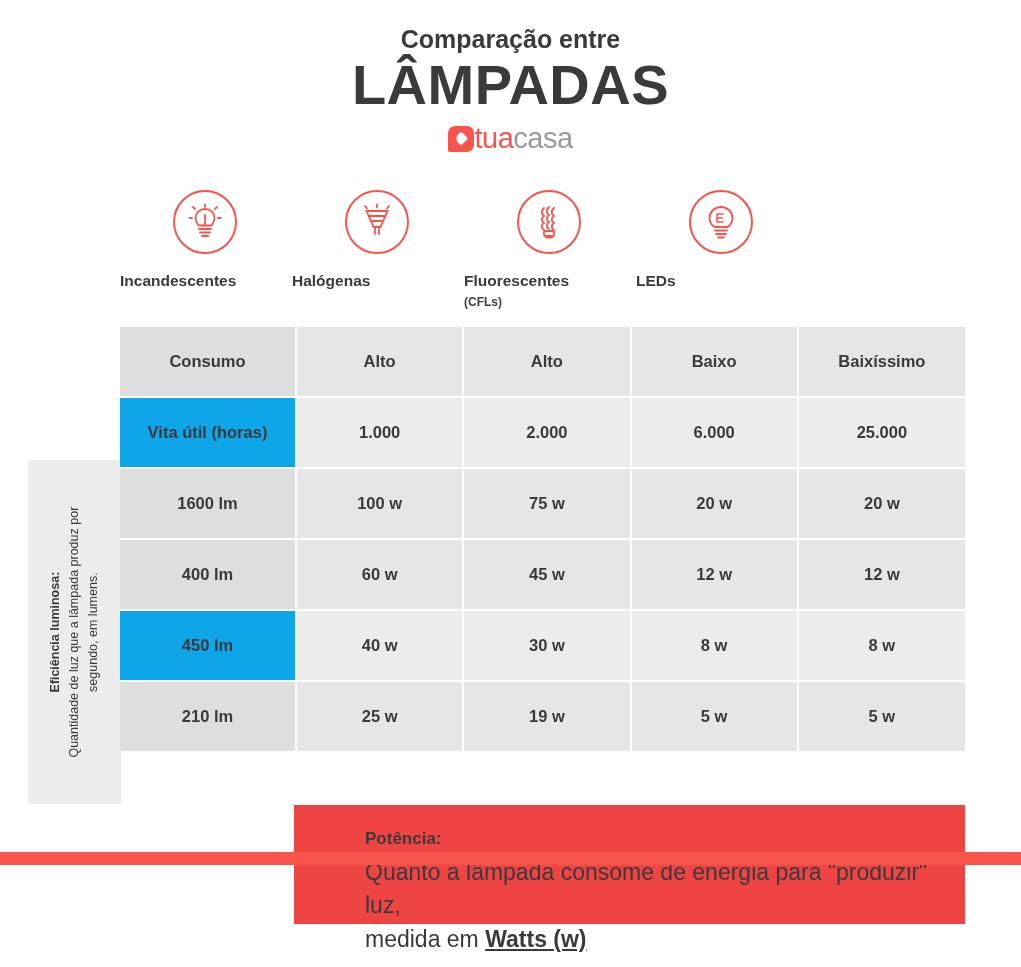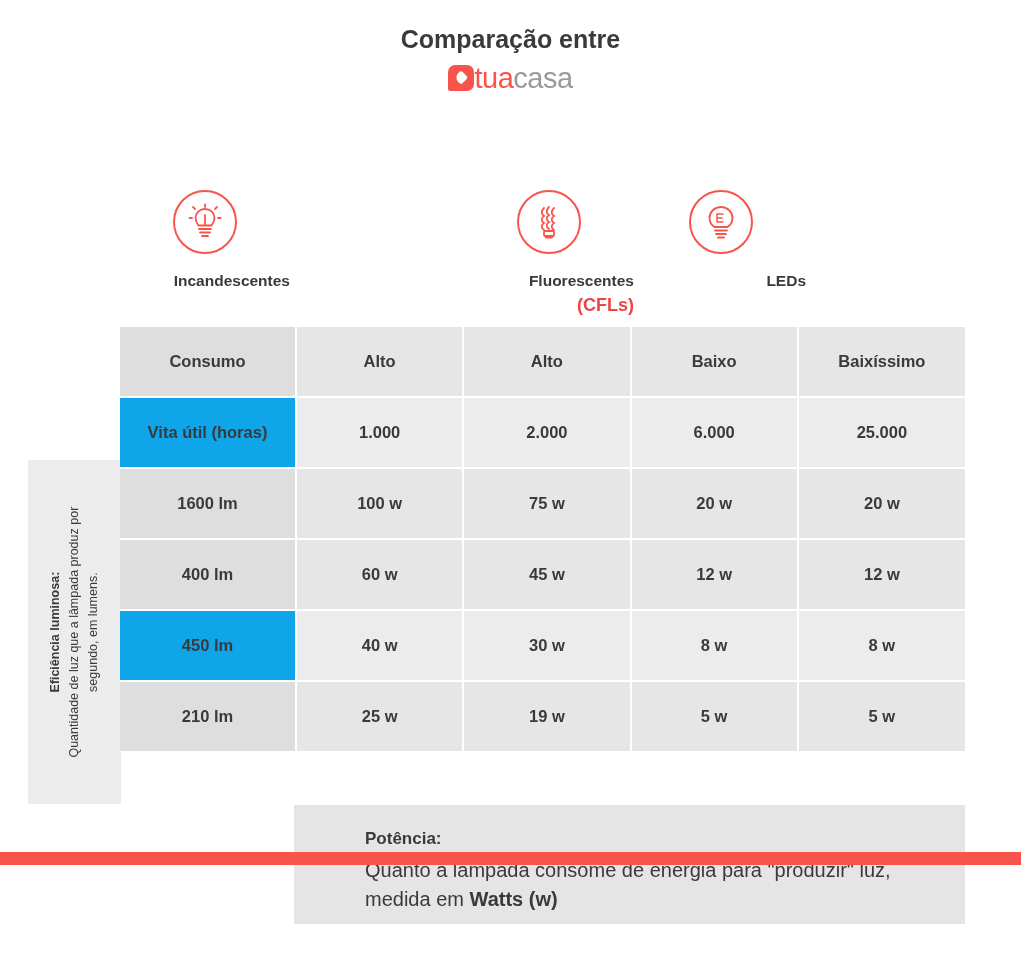--- a/index.html
+++ b/index.html
@@ -79,42 +79,42 @@
     position: absolute;
     left: 120px;
     top: 190px;
     width: 845px;
     height: 130px;
   }
   .colhead {
     position: absolute;
     top: 0;
     width: 170px;
-    text-align: right;
+    text-align: left;
   }
   .icon-circle {
     width: 64px;
     height: 64px;
     border: 2px solid #f9544b;
     border-radius: 50%;
     margin: 0 auto 18px auto;
     display: flex;
     align-items: center;
     justify-content: center;
     box-sizing: border-box;
   }
   .colhead-label {
     font-size: 15.5px;
     font-weight: bold;
     color: #3a3a3c;
   }
   .colhead-sub {
-    font-size: 18px;
-    font-weight: bold;
-    color: #ef4444;
+    font-size: 12px;
+    font-weight: bold;
+    color: #404040;
     margin-top: 5px;
   }
 
   
   .table-wrap {
     position: absolute;
     left: 120px;
     top: 327px;
     width: 845px;
   }
@@ -167,53 +167,54 @@
   .vlegend-title { font-weight: bold; display: block; }
   .vlegend-text { display: block; font-weight: normal; }
 
   
   .note {
     position: absolute;
     left: 294px;
     top: 805px;
     width: 671px;
     height: 119px;
-    background: #e5e5e5;
+    background: #ef4444;
     box-sizing: border-box;
     padding: 24px 36px 0 71px;
   }
   .note-title {
     font-weight: bold;
     font-size: 17px;
     color: #3a3a3c;
     margin-bottom: 7px;
   }
   .note-body {
-    font-size: 20px;
+    font-size: 23px;
     color: #3a3a3c;
     line-height: 1.45;
   }
-  .note-body b { font-weight: bold; }
+  .note-body b { font-weight: bold; text-decoration: underline; }
 
   .bottom-bar {
     position: absolute;
     left: 0;
     bottom: 0;
     width: 1021px;
     height: 13px;
     background: #f9544b;
   }
 </style>
 </head>
 <body>
 
 <div class="page">
 
   <div class="header">
     <div class="title-small">Comparação entre</div>
+    <div class="title-big">LÂMPADAS</div>
     <div class="brand">
       <span class="brand-mark"></span>
       <span class="brand-text"><span class="b1">tua</span><span class="b2">casa</span></span>
     </div>
   </div>
 
   <div class="colheads">
 
     <div class="colhead" style="left:0px;">
       <div class="icon-circle">
@@ -226,20 +227,35 @@
           <line x1="17" y1="1.5" x2="17" y2="4"></line>
           <line x1="4" y1="15" x2="1.5" y2="15"></line>
           <line x1="32.5" y1="15" x2="30" y2="15"></line>
           <line x1="7" y1="6" x2="5" y2="4"></line>
           <line x1="27" y1="6" x2="29" y2="4"></line>
         </svg>
       </div>
       <div class="colhead-label">Incandescentes</div>
     </div>
 
+    <div class="colhead" style="left:172px;">
+      <div class="icon-circle">
+        <svg width="34" height="38" viewBox="0 0 34 38" fill="none" stroke="#f9544b" stroke-width="1.8" stroke-linecap="round">
+          <path d="M6.5 8 L27.5 8 L20.5 24 L13.5 24 Z"></path>
+          <line x1="9.5" y1="13" x2="24.5" y2="13"></line>
+          <line x1="12" y1="18" x2="22" y2="18"></line>
+          <line x1="15" y1="24" x2="15" y2="31"></line>
+          <line x1="19" y1="24" x2="19" y2="31"></line>
+          <line x1="17" y1="1.5" x2="17" y2="4.5"></line>
+          <line x1="5" y1="3" x2="7" y2="5.5"></line>
+          <line x1="29" y1="3" x2="27" y2="5.5"></line>
+        </svg>
+      </div>
+      <div class="colhead-label">Halógenas</div>
+    </div>
 
     <div class="colhead" style="left:344px;">
       <div class="icon-circle">
         <svg width="34" height="38" viewBox="0 0 34 38" fill="none" stroke="#f9544b" stroke-width="1.8" stroke-linecap="round">
           <path d="M12 5 C9 8 9 11 12 13 C9 15 9 18 12 20 C9 22 9 25 12 27"></path>
           <path d="M17 4 C14 7 14 10 17 12 C14 14 14 17 17 19 C14 21 14 24 17 26"></path>
           <path d="M22 5 C19 8 19 11 22 13 C19 15 19 18 22 20 C19 22 19 25 22 27"></path>
           <rect x="12" y="28" width="10" height="5" rx="1"></rect>
           <line x1="14" y1="34.5" x2="20" y2="34.5"></line>
         </svg>

